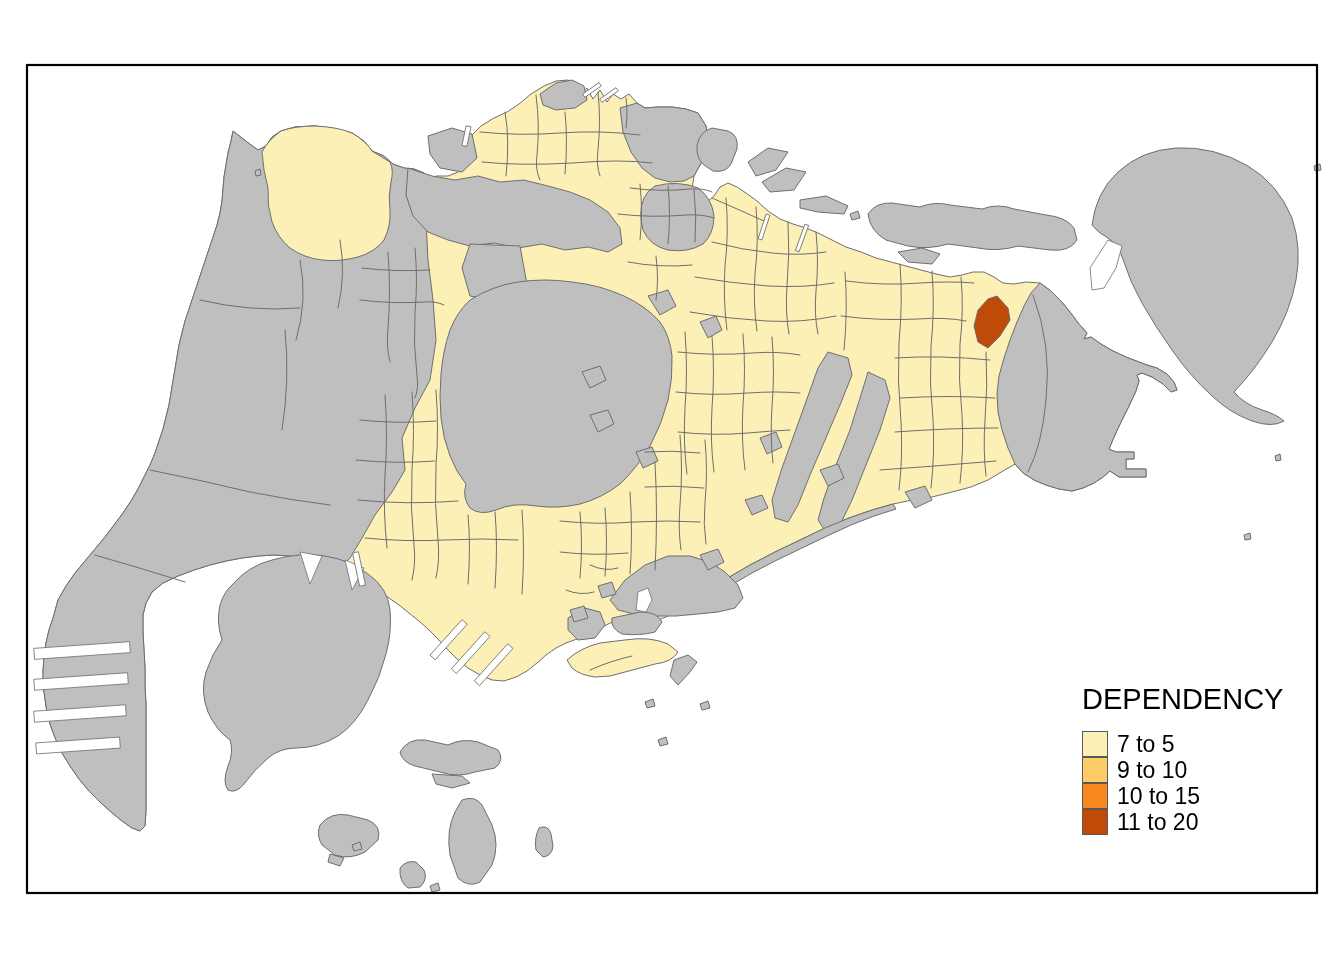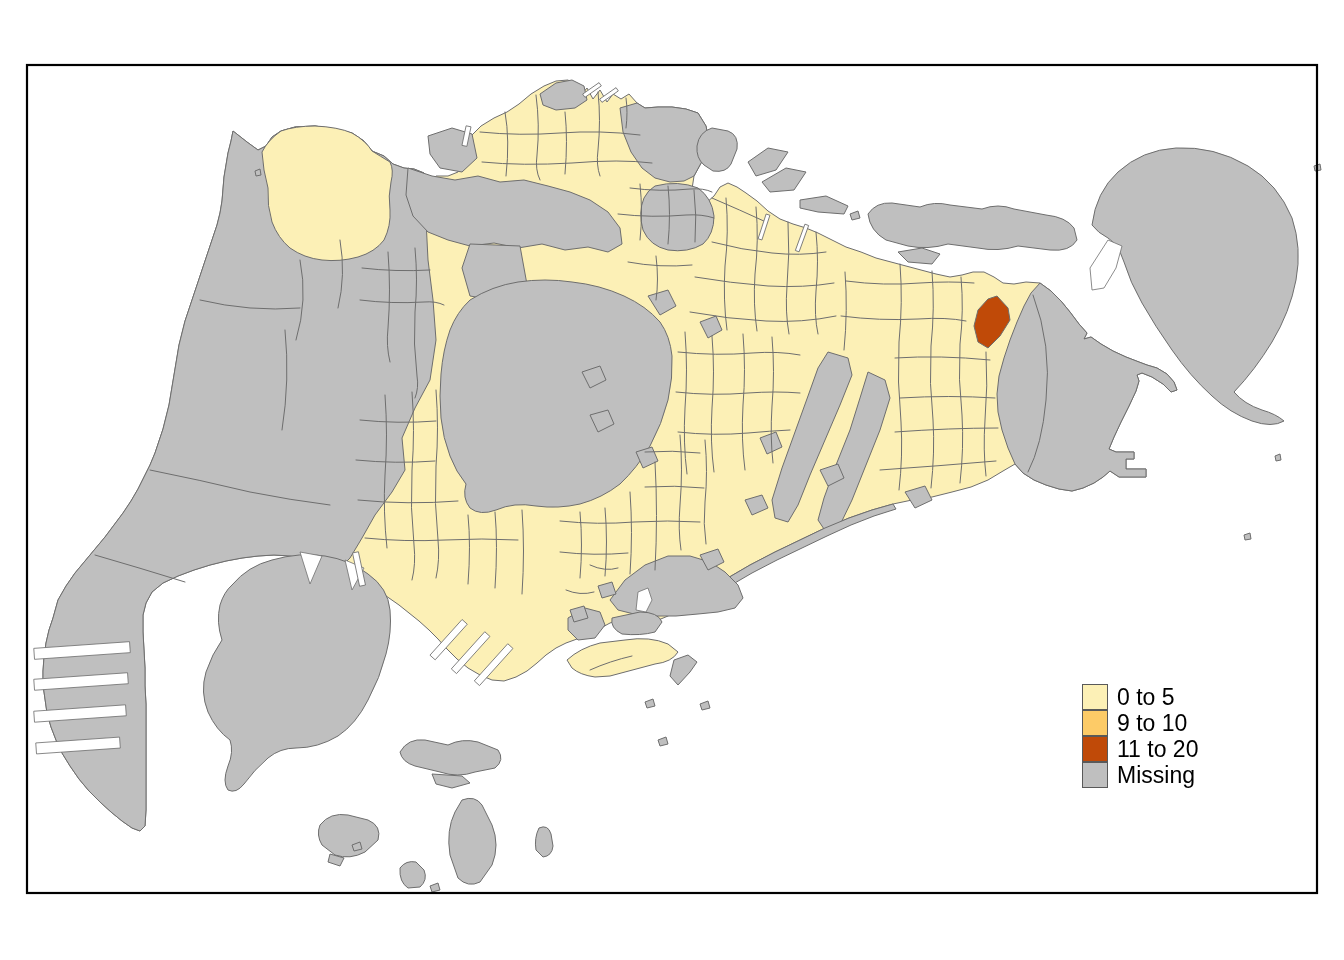--- a/index.html
+++ b/index.html
@@ -190,30 +190,31 @@
     <rect class="wa" x="762" y="214" width="4" height="26" transform="rotate(18 764 227)"></rect>
     <rect class="wa" x="800" y="224" width="4" height="28" transform="rotate(20 802 238)"></rect>
     <rect class="wa" x="356" y="552" width="6" height="34" transform="rotate(-12 359 569)"></rect>
     <path class="wa" d="M638,592 L648,588 L652,600 L646,612 L636,610 Z"></path>
   </g>
 
   <rect class="frame" x="27" y="65" width="1290" height="828"></rect>
 </svg>
 
 <div id="legend">
+  <div id="legend-title">DEPENDENCY</div>
   <div class="legend-row">
     <div class="swatch sw0"></div>
-    <div class="legend-label">0 to 5</div>
+    <div class="legend-label">7 to 5</div>
   </div>
   <div class="legend-row">
     <div class="swatch sw1"></div>
     <div class="legend-label">9 to 10</div>
   </div>
   <div class="legend-row">
+    <div class="swatch sw2"></div>
+    <div class="legend-label">10 to 15</div>
+  </div>
+  <div class="legend-row">
     <div class="swatch sw3"></div>
     <div class="legend-label">11 to 20</div>
   </div>
-  <div class="legend-row">
-    <div class="swatch sw4"></div>
-    <div class="legend-label">Missing</div>
-  </div>
 </div>
 </div>
 
 </body></html>

